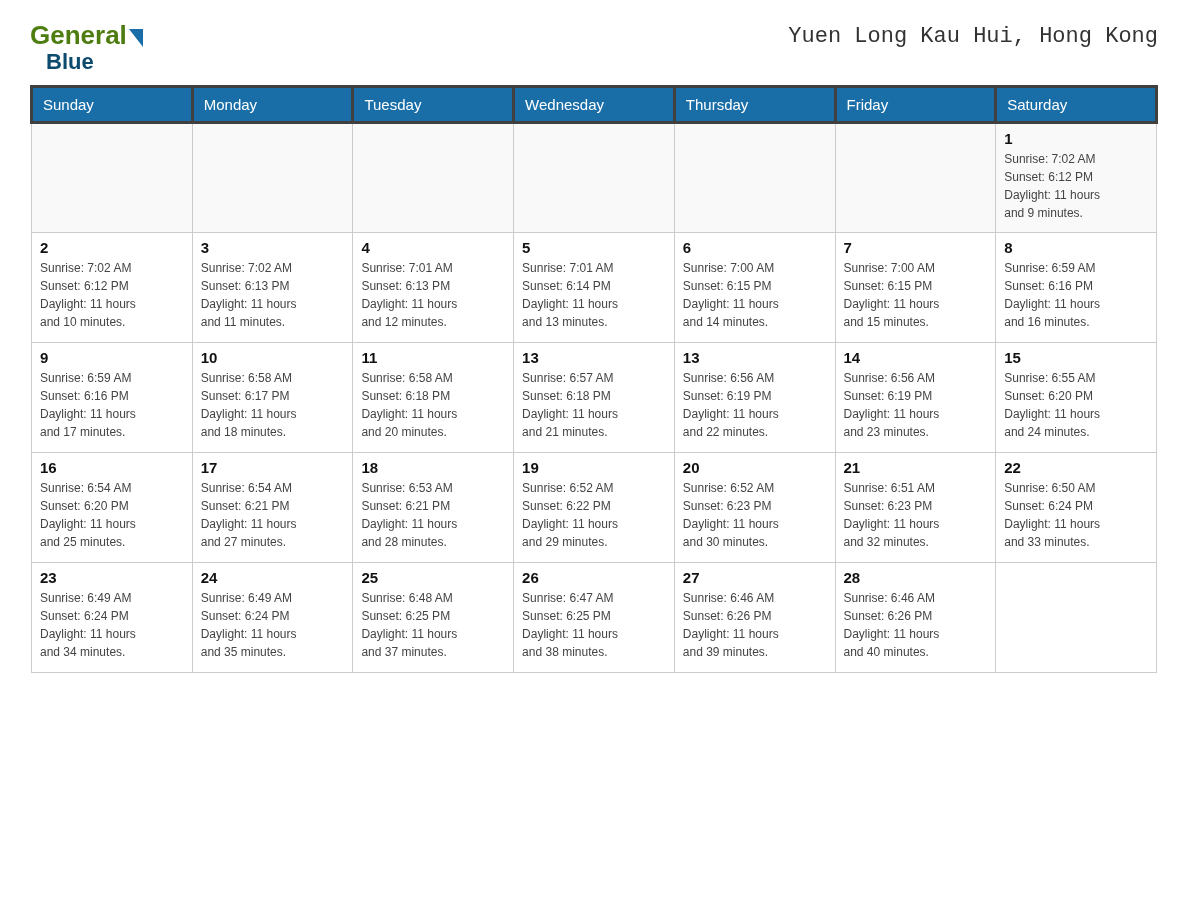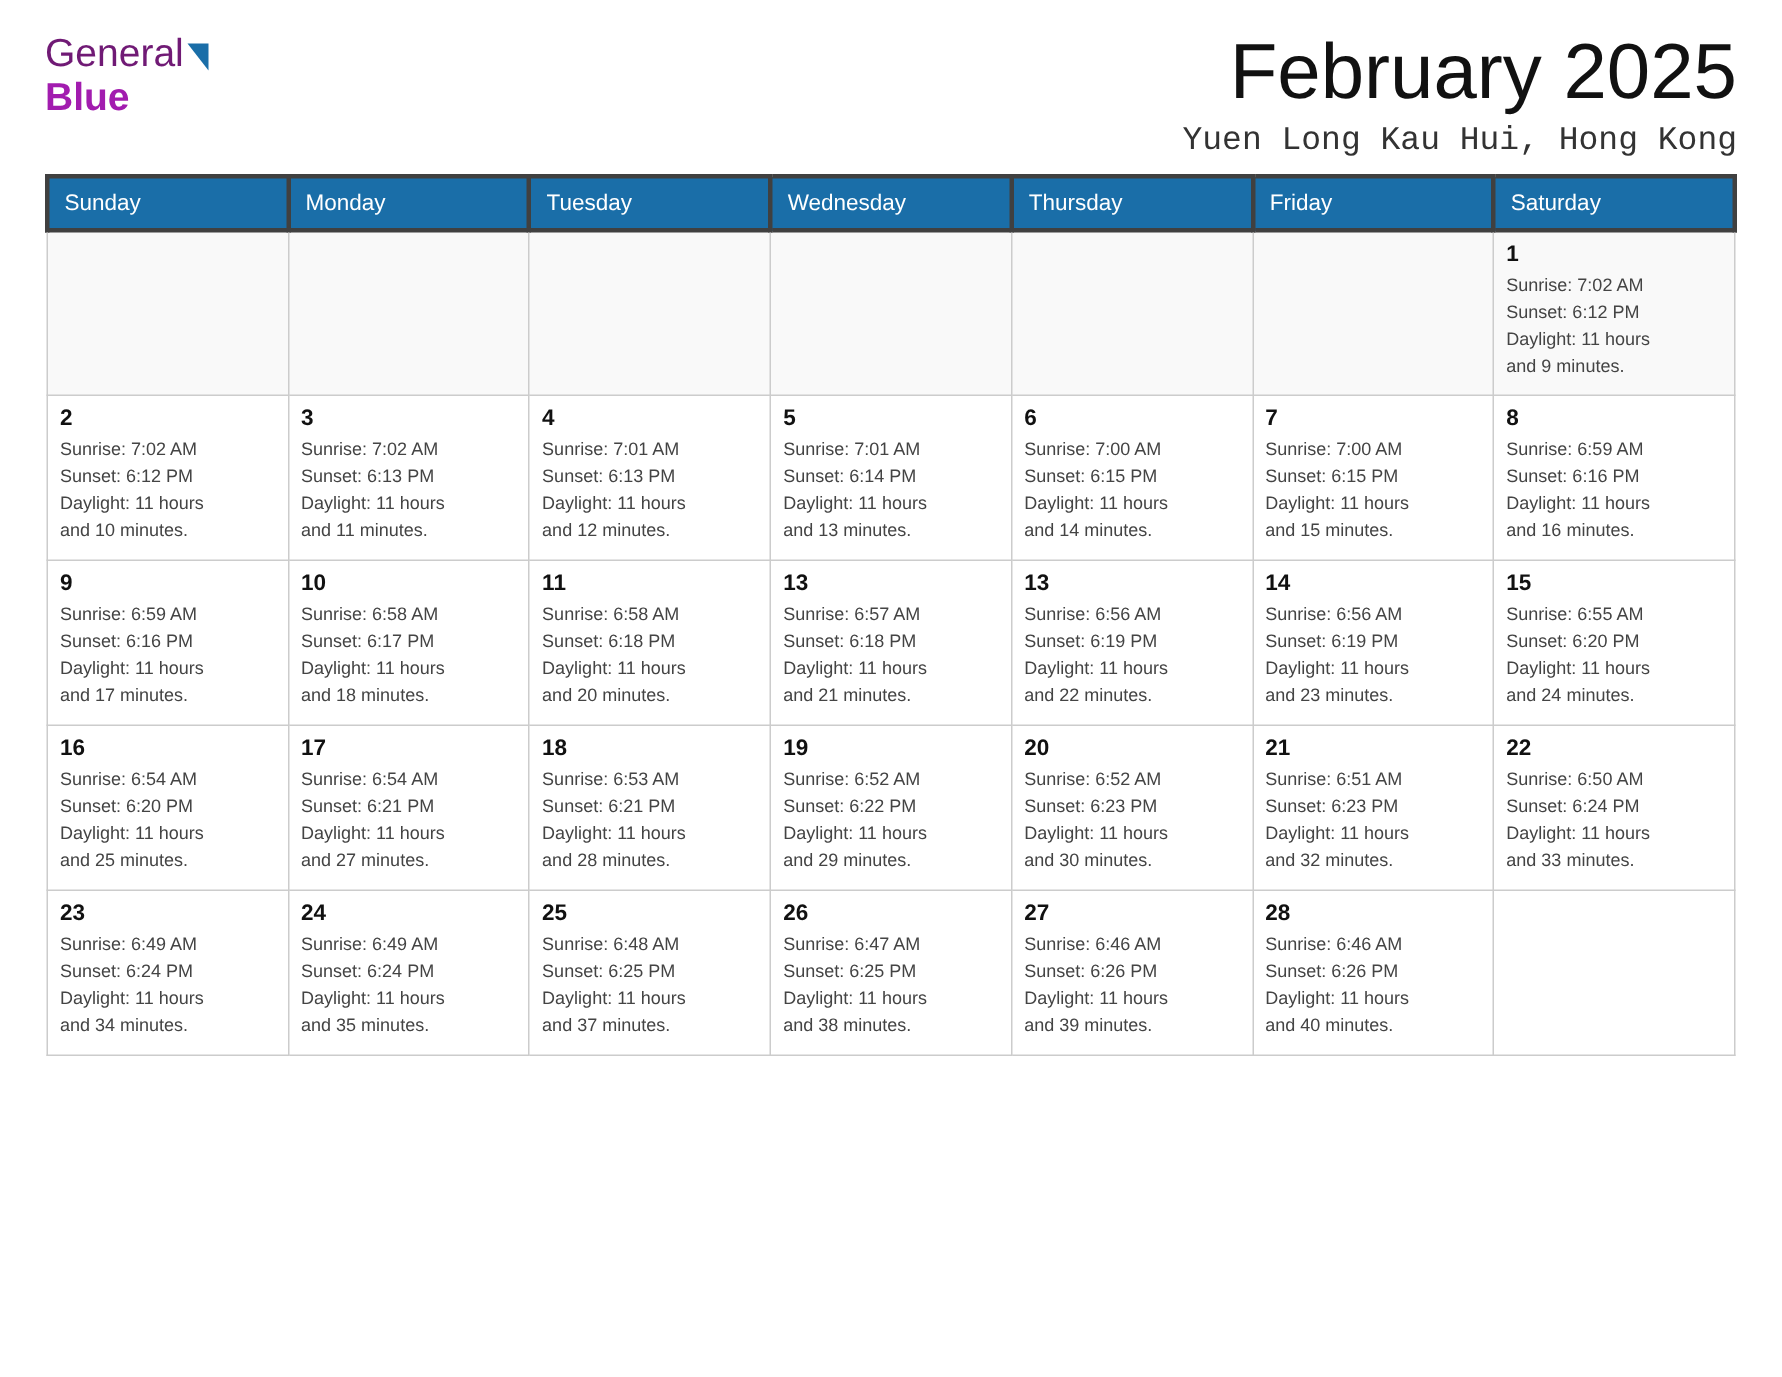--- a/index.html
+++ b/index.html
@@ -21,38 +21,39 @@
       display: flex;
       flex-direction: column;
       align-items: flex-start;
     }
     .logo-text {
       display: flex;
       align-items: center;
     }
     .logo-general {
       font-size: 26px;
-      font-weight: normal;
-      color: #701a75;
+      font-weight: bold;
+      color: #4d7c0f;
     }
     .logo-blue-arrow {
       display: inline-block;
       width: 0;
       height: 0;
       border-left: 14px solid transparent;
       border-right: 0px solid transparent;
       border-top: 18px solid #1a6ea8;
       margin-left: 2px;
       margin-top: 5px;
     }
     .logo-blue {
-      font-size: 26px;
+      font-size: 22px;
       font-weight: bold;
-      color: #a21caf;
+      color: #0c4a6e;
       margin-top: -2px;
+      margin-left: 16px;
     }
     .title-section {
       text-align: right;
     }
     .month-title {
       font-size: 52px;
       font-weight: normal;
       color: #111;
       line-height: 1.1;
     }
@@ -114,21 +115,20 @@
 
 <div class="header">
   <div class="logo">
     <div class="logo-text">
       <span class="logo-general">General</span>
       <span class="logo-blue-arrow"></span>
     </div>
     <span class="logo-blue">Blue</span>
   </div>
   <div class="title-section">
-    <div class="month-title">February 2025</div>
     <div class="location-title">Yuen Long Kau Hui, Hong Kong</div>
   </div>
 </div>
 
 <table class="calendar">
   <thead>
     <tr>
     <th>Sunday</th>
         <th>Monday</th>
         <th>Tuesday</th>

